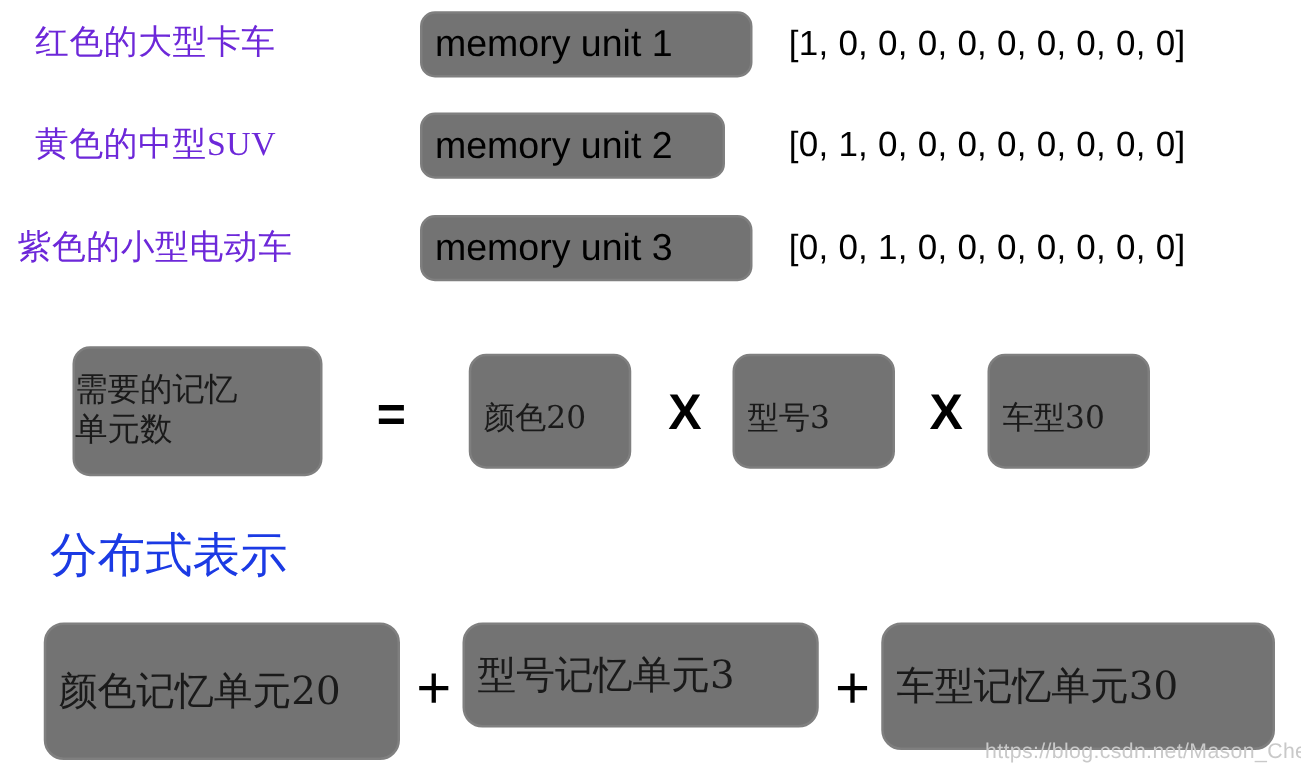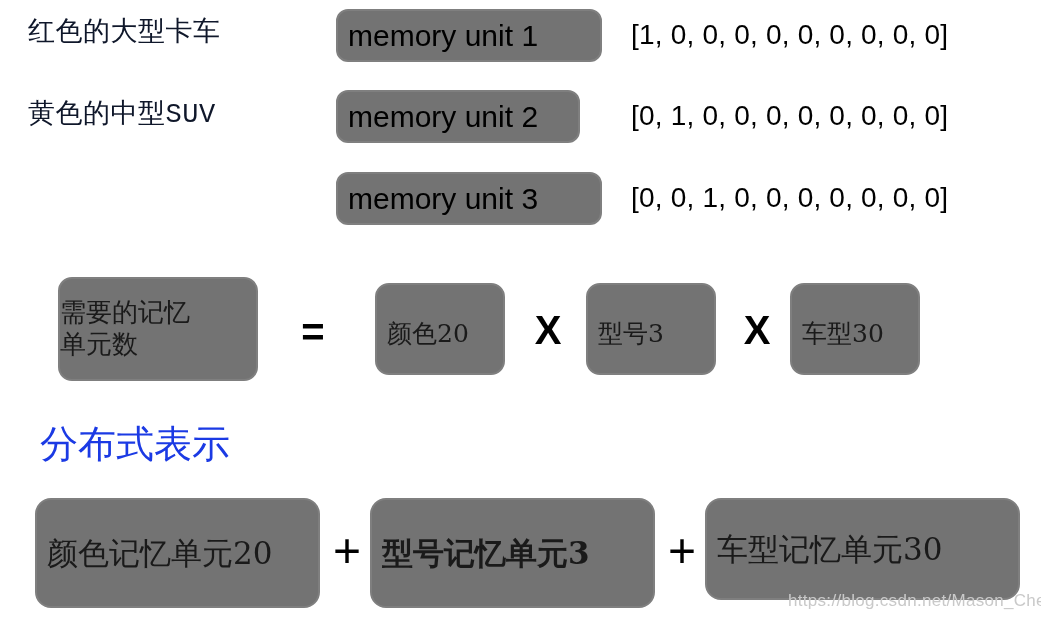--- a/index.html
+++ b/index.html
@@ -26,22 +26,22 @@
     border: 2.5px solid #7f7f7f;
     border-radius: 12px;
     background: #737373;
     display: flex;
     align-items: center;
     justify-content: flex-start;
   }
 
   
   .cjk {
-    font-family: Liberation Mono, monospace;
-    color: #0f172a;
+    font-family: Liberation Serif, serif;
+    color: #6d28d9;
     white-space: nowrap;
   }
   .label-row {
     font-size: 27px;
     letter-spacing: 0.5px;
     line-height: 1;
   }
 
   
   .mem-label {
@@ -129,20 +129,21 @@
   <div class="abs vector" style="left:631px; top:21px;">[1, 0, 0, 0, 0, 0, 0, 0, 0, 0]</div>
 
   <div class="abs cjk label-row" style="left:28px; top:102px;">黄色的中型SUV</div>
 
   <div class="abs box" style="left:336px; top:90px; width:244px; height:53px;">
     <span class="mem-label">memory unit 2</span>
   </div>
 
   <div class="abs vector" style="left:631px; top:102px;">[0, 1, 0, 0, 0, 0, 0, 0, 0, 0]</div>
 
+  <div class="abs cjk label-row" style="left:14px; top:184px;">紫色的小型电动车</div>
 
   <div class="abs box" style="left:336px; top:172px; width:266px; height:53px;">
     <span class="mem-label">memory unit 3</span>
   </div>
 
   <div class="abs vector" style="left:631px; top:184px;">[0, 0, 1, 0, 0, 0, 0, 0, 0, 0]</div>
 
   <div class="abs box" style="left:58px; top:277px; width:200px; height:104px; border-radius:14px;">
     <div class="eq-term">
       <div>需要的记忆</div>
@@ -169,21 +170,21 @@
   </div>
 
   <div class="abs heading" style="left:40px; top:425px;">分布式表示</div>
 
   <div class="abs box" style="left:35px; top:498px; width:285px; height:110px; border-radius:16px;">
     <span class="sum-term">颜色记忆单元20</span>
   </div>
 
   <div class="abs op op-plus" style="left:326px; top:527px; width:42px;">+</div>
 
-  <div class="abs box" style="left:370px; top:498px; width:285px; height:110px; border-radius:16px;font-weight:bold;">
+  <div class="abs box" style="left:370px; top:498px; width:285px; height:84px; border-radius:16px;">
     <span class="sum-term">型号记忆单元3</span>
   </div>
 
   <div class="abs op op-plus" style="left:661px; top:527px; width:42px;">+</div>
 
   <div class="abs box" style="left:705px; top:498px; width:315px; height:102px; border-radius:16px;">
     <span class="sum-term">车型记忆单元30</span>
   </div>
 
   <div class="abs watermark" style="left:788px; top:592px;">https://blog.csdn.net/Mason_Chen</div>

